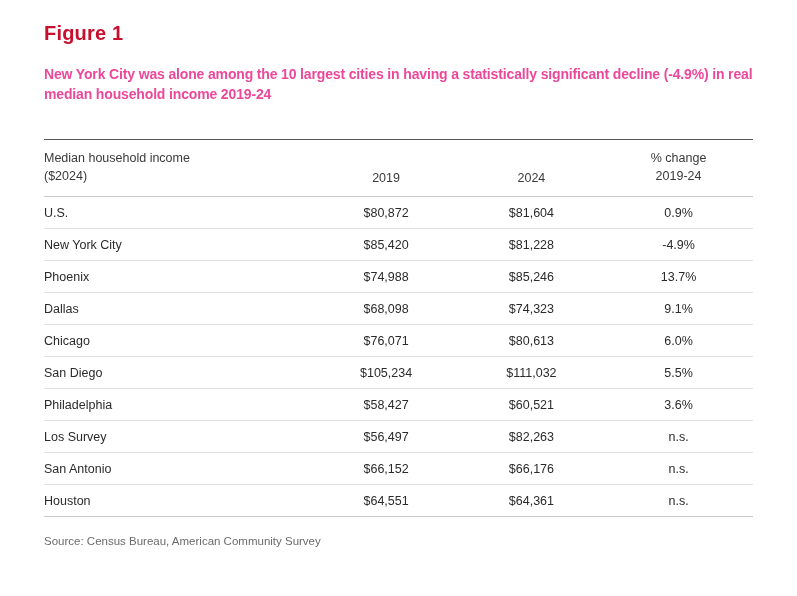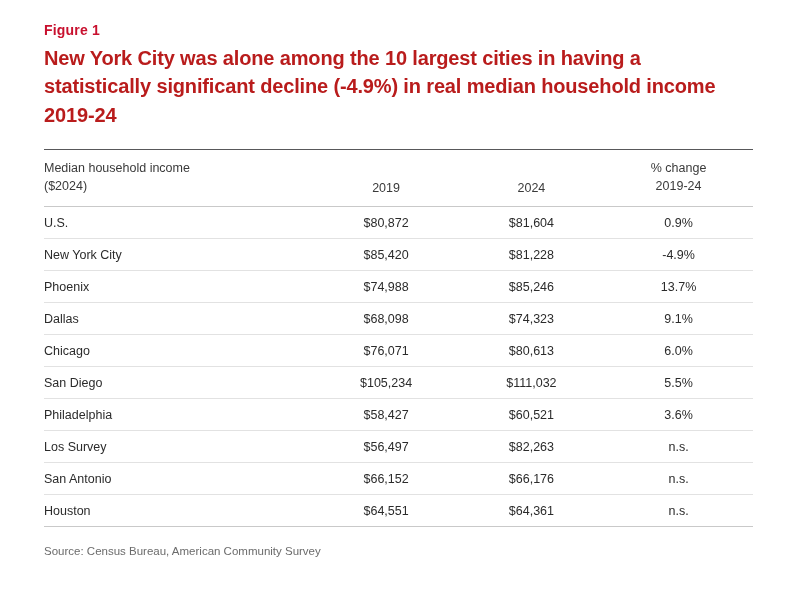--- a/index.html
+++ b/index.html
@@ -15,33 +15,33 @@
     overflow: hidden;
   }
   .page {
     box-sizing: border-box;
     width: 797px;
     height: 596px;
     padding: 18px 44px 0 44px;
     position: relative;
   }
   .figure-label {
-    font-size: 14px;
+    font-size: 20px;
     font-weight: bold;
     color: #c8102e;
     letter-spacing: 0.2px;
-    margin: 4px 0 6px 0;
+    margin: 4px 0 20px 0;
   }
   .headline {
-    font-size: 20px;
+    font-size: 14px;
     font-weight: bold;
     line-height: 1.42;
-    color: #b91c1c;
+    color: #ec4899;
     letter-spacing: -0.15px;
-    margin: 0 0 20px 0;
+    margin: 0 0 34px 0;
     max-width: 740px;
   }
   table.data {
     width: 100%;
     border-collapse: collapse;
     table-layout: fixed;
   }
   table.data thead th {
     font-weight: normal;
     font-size: 12.5px;

